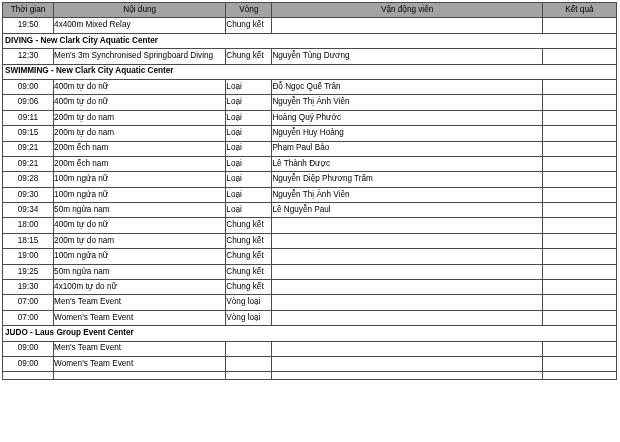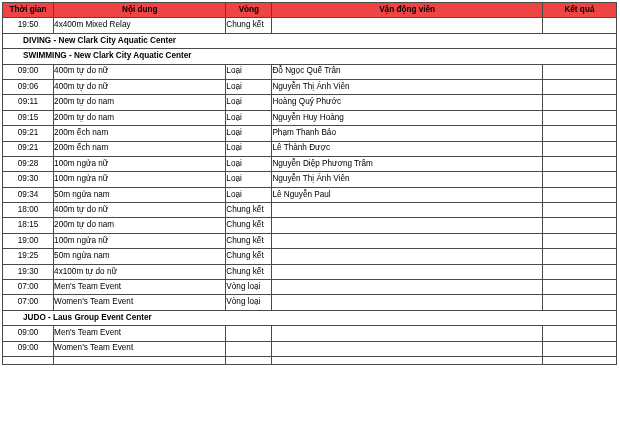--- a/index.html
+++ b/index.html
@@ -36,22 +36,22 @@
     white-space: nowrap;
   }
   
   col.c-time    { width: 51px; }
   col.c-event   { width: 172px; }
   col.c-round   { width: 46px; }
   col.c-athlete { width: 270px; }
   col.c-result  { width: 74px; }
 
   thead th {
-    background: #ef4444;
-    font-weight: bold;
+    background: #a3a3a3;
+    font-weight: normal;
     text-align: center;
     height: 17px;
     font-size: 8.4px;
   }
   td.time {
     text-align: center;
   }
   td.event {
     text-align: left;
     padding-left: 3px;
@@ -61,21 +61,21 @@
   td.athlete {
     text-align: left;
     padding-left: 3px;
   }
   td.result {
     text-align: left;
   }
   tr.section-row td {
     font-weight: bold;
     text-align: left;
-    padding-left: 20px;
+    padding-left: 2px;
     font-size: 8.2px;
     height: 15.4px;
     background: #ffffff;
   }
   
   tr.partial-row td {
     height: 8px;
   }
 </style>
 </head>
@@ -103,20 +103,27 @@
         <tr class="">
           <td class="time">19:50</td>
           <td class="event">4x400m Mixed Relay</td>
           <td class="round">Chung kết</td>
           <td class="athlete"></td>
           <td class="result"></td>
         </tr>
         <tr class="section-row">
           <td colspan="5">DIVING - New Clark City Aquatic Center</td>
         </tr>
+        <tr class="">
+          <td class="time">12:30</td>
+          <td class="event">Men's 3m Synchronised Springboard Diving</td>
+          <td class="round">Chung kết</td>
+          <td class="athlete">Nguyễn Tùng Dương</td>
+          <td class="result"></td>
+        </tr>
         <tr class="section-row">
           <td colspan="5">SWIMMING - New Clark City Aquatic Center</td>
         </tr>
         <tr class="">
           <td class="time">09:00</td>
           <td class="event">400m tự do nữ</td>
           <td class="round">Loại</td>
           <td class="athlete">Đỗ Ngọc Quế Trân</td>
           <td class="result"></td>
         </tr>
@@ -138,21 +145,21 @@
           <td class="time">09:15</td>
           <td class="event">200m tự do nam</td>
           <td class="round">Loại</td>
           <td class="athlete">Nguyễn Huy Hoàng</td>
           <td class="result"></td>
         </tr>
         <tr class="">
           <td class="time">09:21</td>
           <td class="event">200m ếch nam</td>
           <td class="round">Loại</td>
-          <td class="athlete">Phạm Thanh Bảo</td>
+          <td class="athlete">Phạm Paul Bảo</td>
           <td class="result"></td>
         </tr>
         <tr class="">
           <td class="time">09:21</td>
           <td class="event">200m ếch nam</td>
           <td class="round">Loại</td>
           <td class="athlete">Lê Thành Được</td>
           <td class="result"></td>
         </tr>
         <tr class="">

